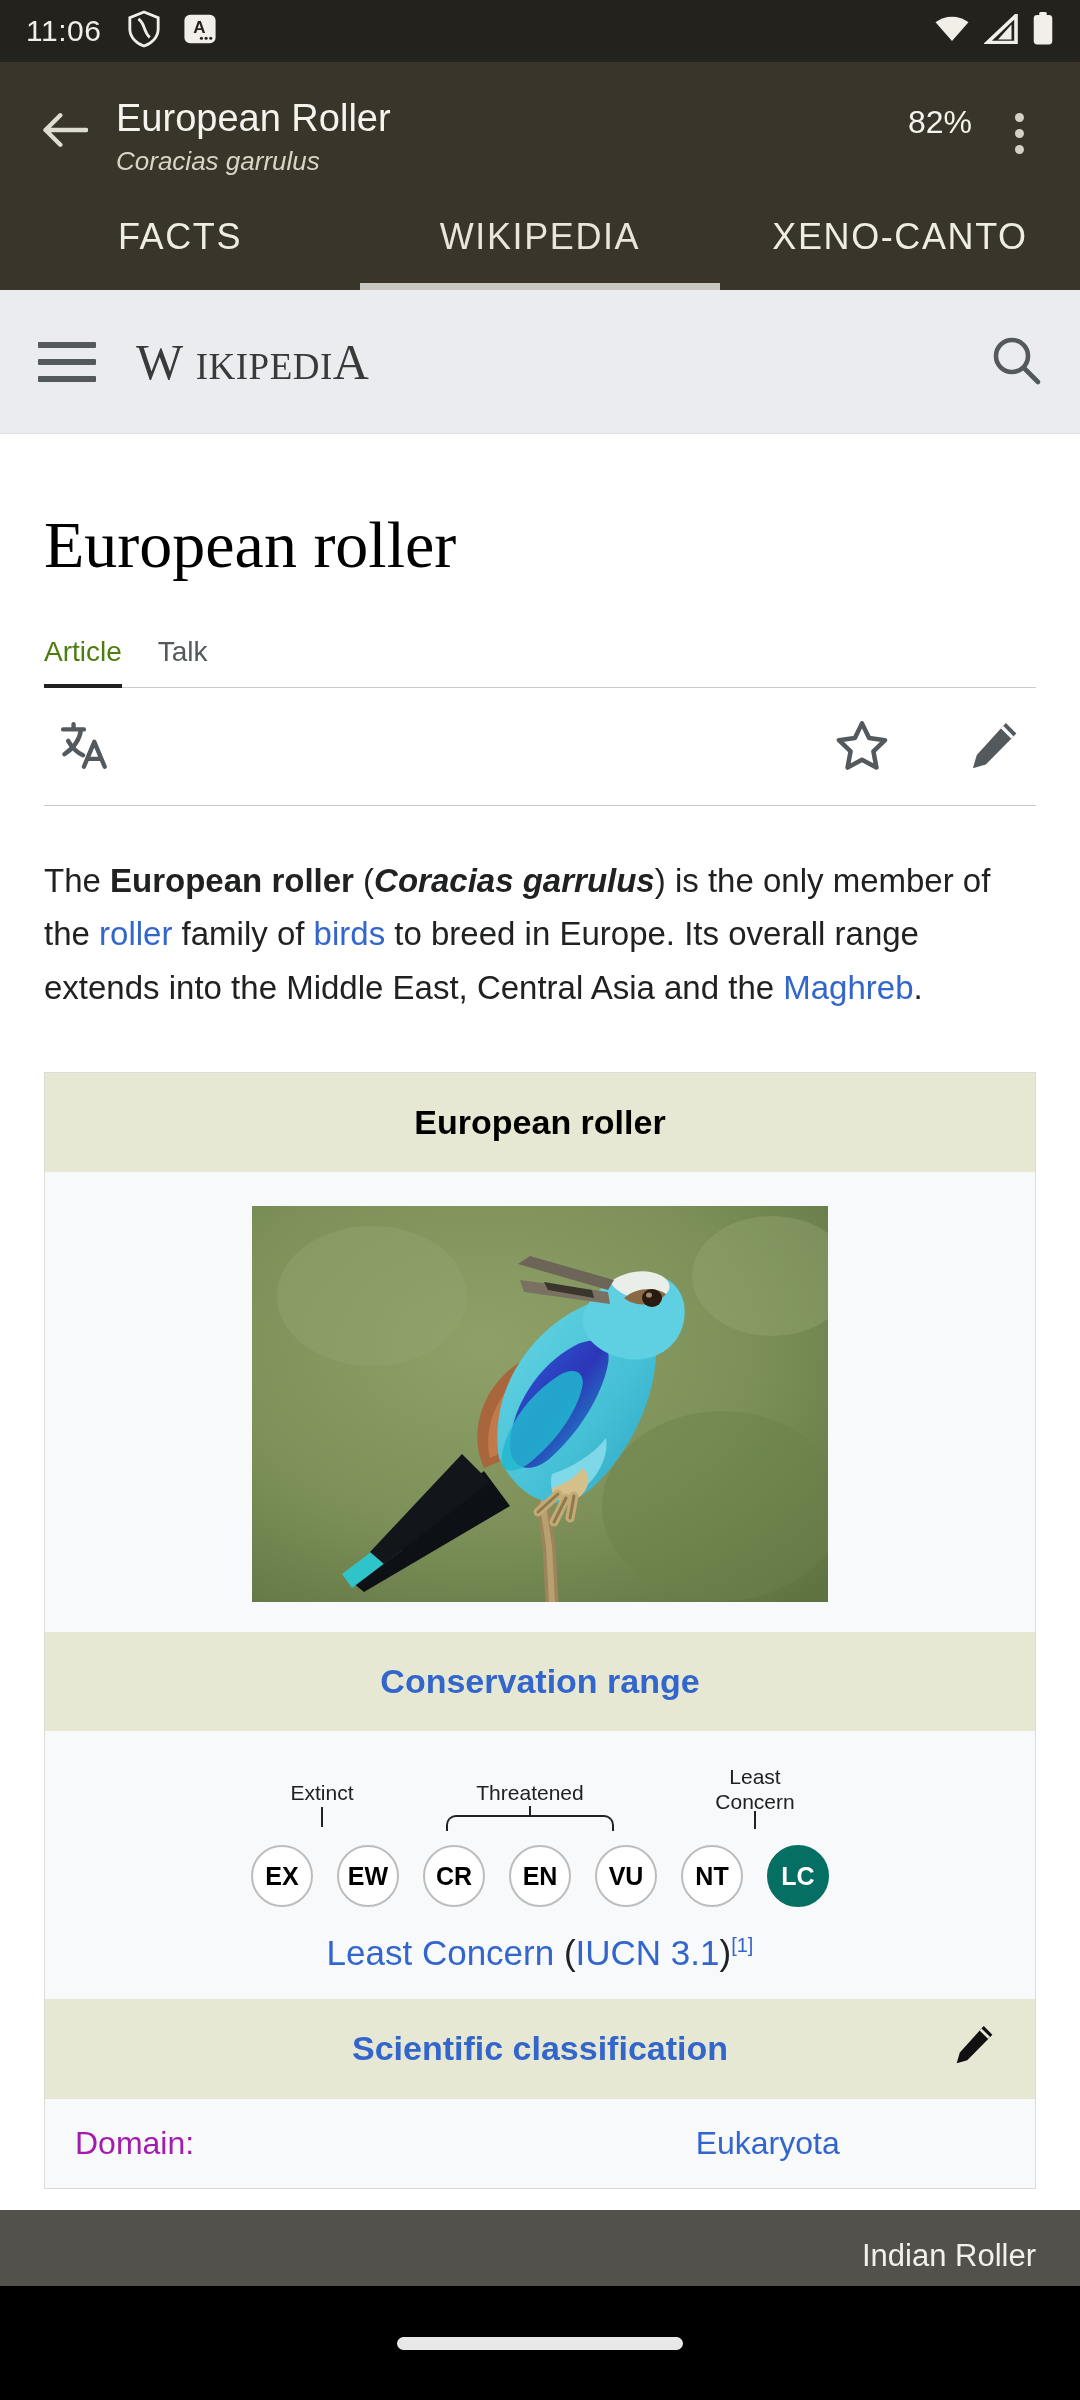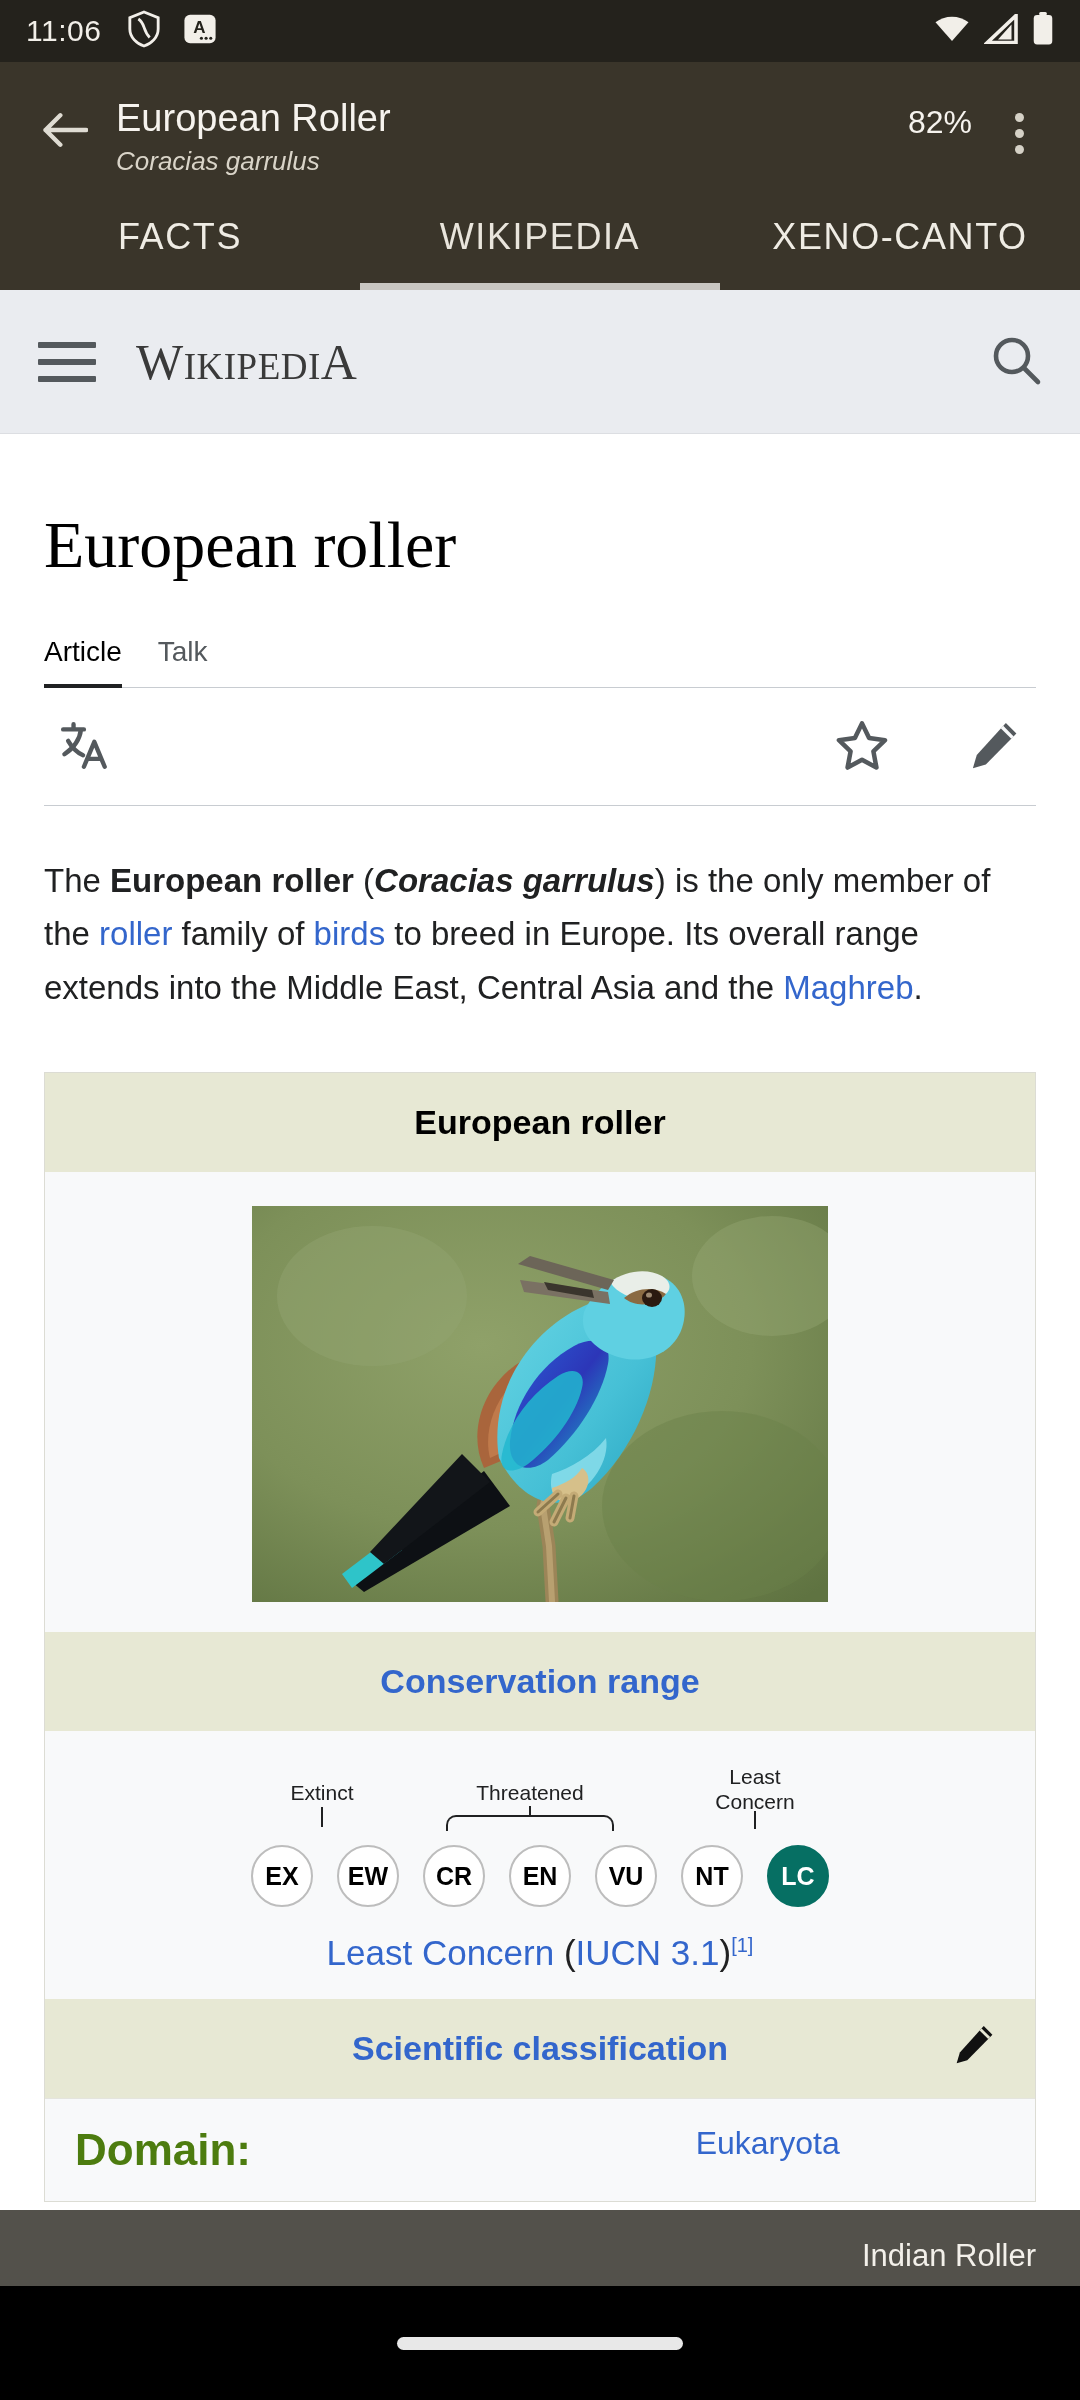--- a/index.html
+++ b/index.html
@@ -39,29 +39,29 @@
   .tab .underline { position: absolute; left: 0; right: 0; bottom: 0; height: 7px; background: #c8c6c1; }
 
   
   .wiki-header {
     height: 144px; background: #eaecf0; display: flex; align-items: center;
     padding: 0 38px; border-bottom: 1px solid #dcdee2;
   }
   .hamburger { width: 58px; display: flex; flex-direction: column; gap: 11px; }
   .hamburger span { display: block; height: 6px; background: #54595d; border-radius: 1px; }
   .wordmark { margin-left: 40px; font-family: "Liberation Serif", serif; color: #3a3a3a; font-size: 50px; letter-spacing: .5px; }
-  .wordmark .sc { font-size: 37px; }
+  .wordmark .sc { font-size: 37px; margin-left: 12px; }
   .wiki-search { margin-left: auto; }
 
   
   .article { background: #fff; padding: 0 44px; }
   .art-title { font-family: "Liberation Serif", serif; font-size: 66px; color: #000; padding-top: 72px; line-height: 1.18; font-weight: 400; }
   .art-tabs { display: flex; gap: 36px; margin-top: 52px; }
   .art-tab { font-size: 28px; color: #54595d; padding-bottom: 16px; }
-  .art-tab.sel { color: #000000; border-bottom: 4px solid #202122; }
+  .art-tab.sel { color: #4d7c0f; border-bottom: 4px solid #202122; }
   .art-tabs-rule { height: 1px; background: #c8ccd1; margin-top: -1px; }
 
   .action-row { display: flex; align-items: center; height: 118px; border-bottom: 1px solid #c8ccd1; }
   .action-spacer { flex: 1 1 auto; }
   .act-icon { width: 84px; height: 84px; display: flex; align-items: center; justify-content: center; }
   .act-icon.star { margin-right: 48px; }
 
   .lead { font-size: 33px; line-height: 1.62; color: #202122; padding: 48px 0 0 0; }
   .lead b { font-weight: 700; }
   .lead i { font-style: italic; }
@@ -77,21 +77,21 @@
   .ib-section { background: #f8f9fa; padding: 28px 0 26px 0; text-align: center; }
   .ib-status-link { color: #3366cc; font-size: 35px; }
   .ib-status-link .paren { color: #202122; }
   .ib-status-link sup { font-size: 20px; vertical-align: super; color: #3366cc; }
   .ib-sci-bar {
     background: #e7e8d4; display: flex; align-items: center; justify-content: center; position: relative;
     padding: 30px 0; color: #3366cc; font-weight: 700; font-size: 34px;
   }
   .ib-sci-edit { position: absolute; right: 38px; top: 50%; transform: translateY(-50%); }
   .ib-row { display: flex; background: #f8f9fa; border-top: 1px solid #e4e4de; }
-  .ib-row .k { width: 46%; padding: 26px 30px; font-size: 44px; color: #4d7c0f; font-weight: bold; }
+  .ib-row .k { width: 46%; padding: 26px 30px; font-size: 32px; color: #a21caf; }
   .ib-row .v { flex: 1; padding: 26px 30px; font-size: 32px; color: #3366cc; text-align: center; }
 
   
   .iucn { display: flex; flex-direction: column; align-items: center; }
   .iucn-labels { position: relative; width: 560px; height: 86px; }
   .iucn-lab { position: absolute; text-align: center; font-size: 21px; color: #202122; line-height: 1.16; }
   .iucn-tick { position: absolute; width: 2px; background: #202122; }
   .iucn-brace { position: absolute; height: 16px; border: 2px solid #202122; border-bottom: none; border-radius: 10px 10px 0 0; }
   .iucn-brace-stem { position: absolute; width: 2px; height: 9px; background: #202122; }
   .iucn-circles { display: flex; gap: 24px; }

